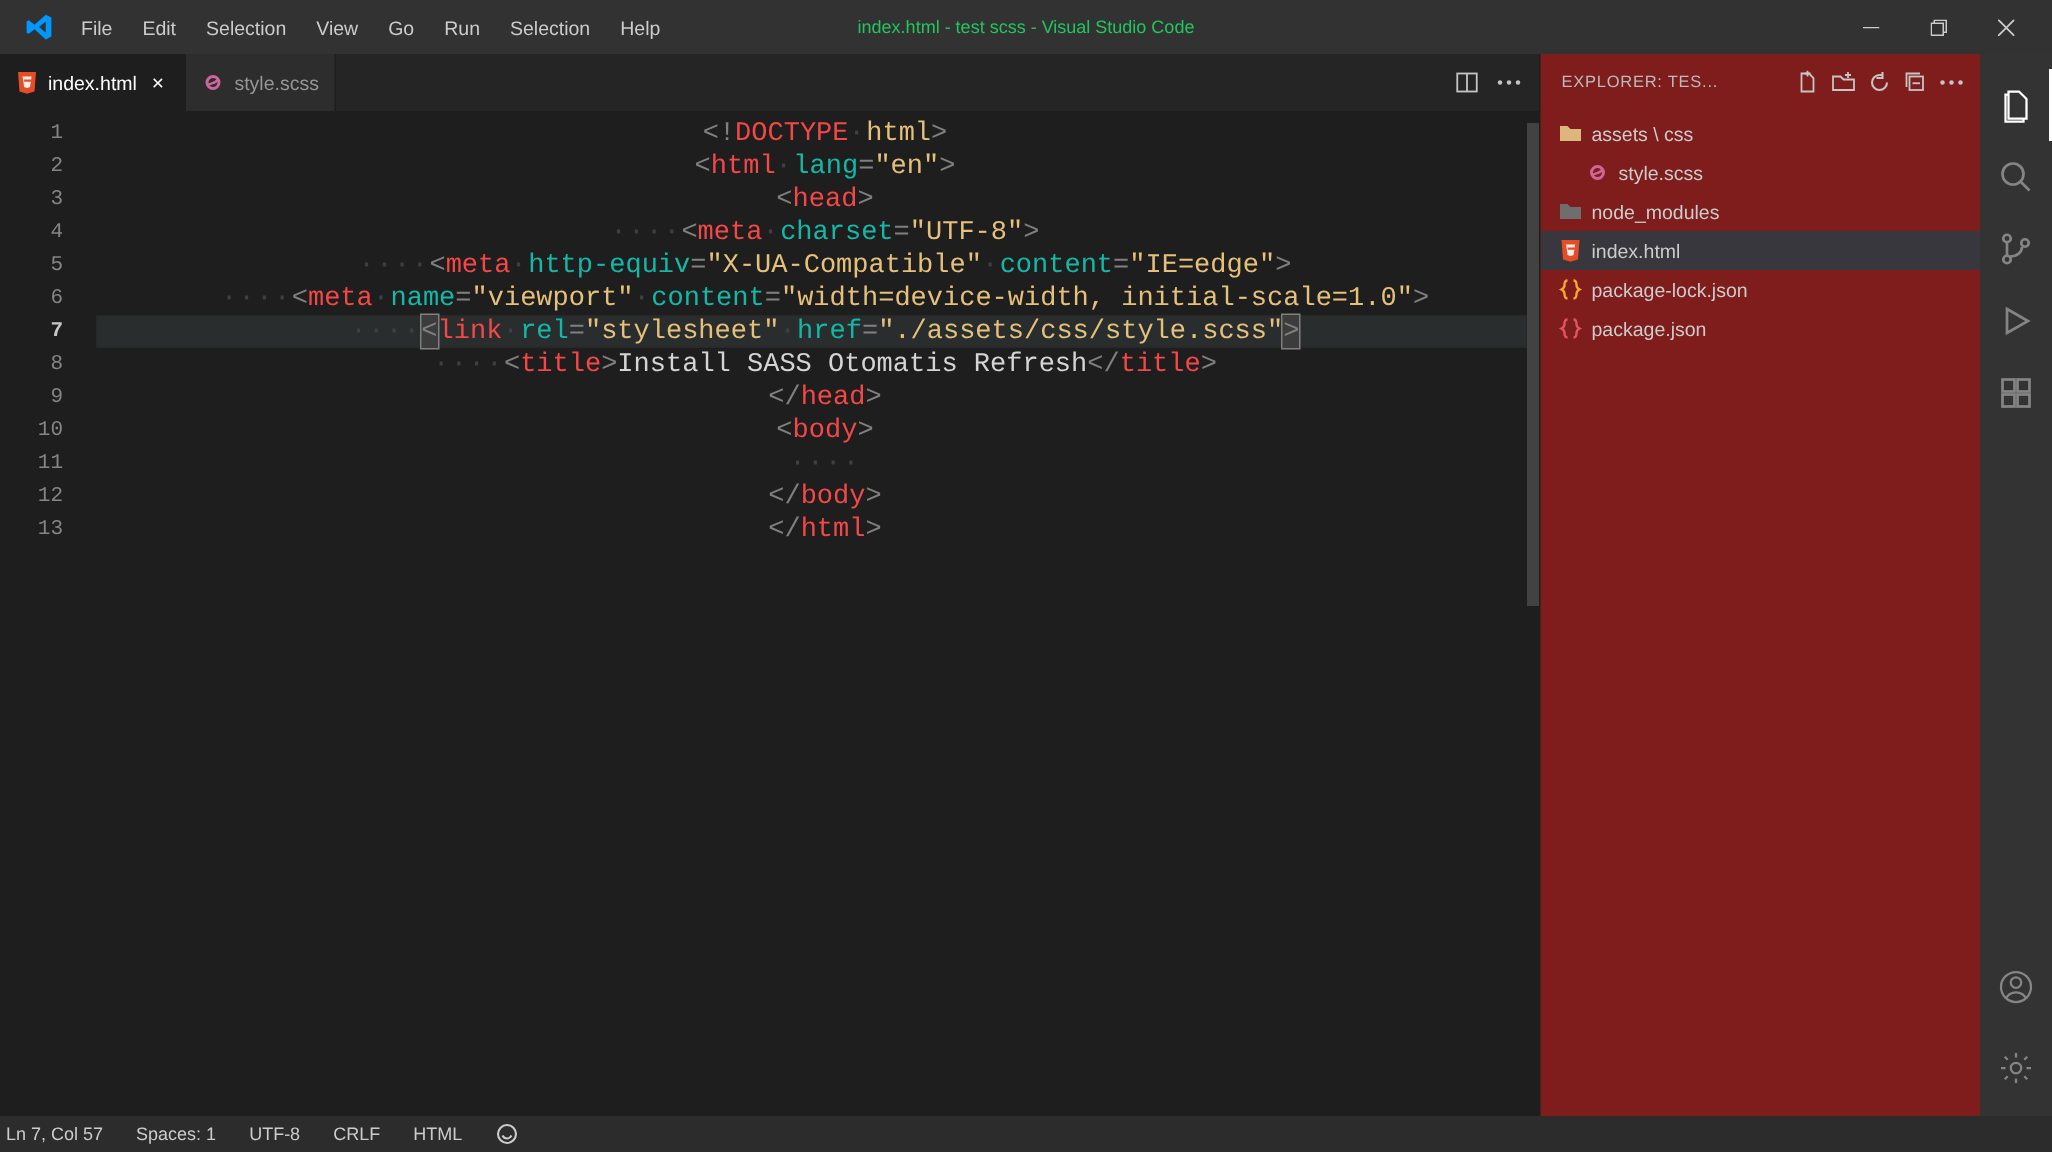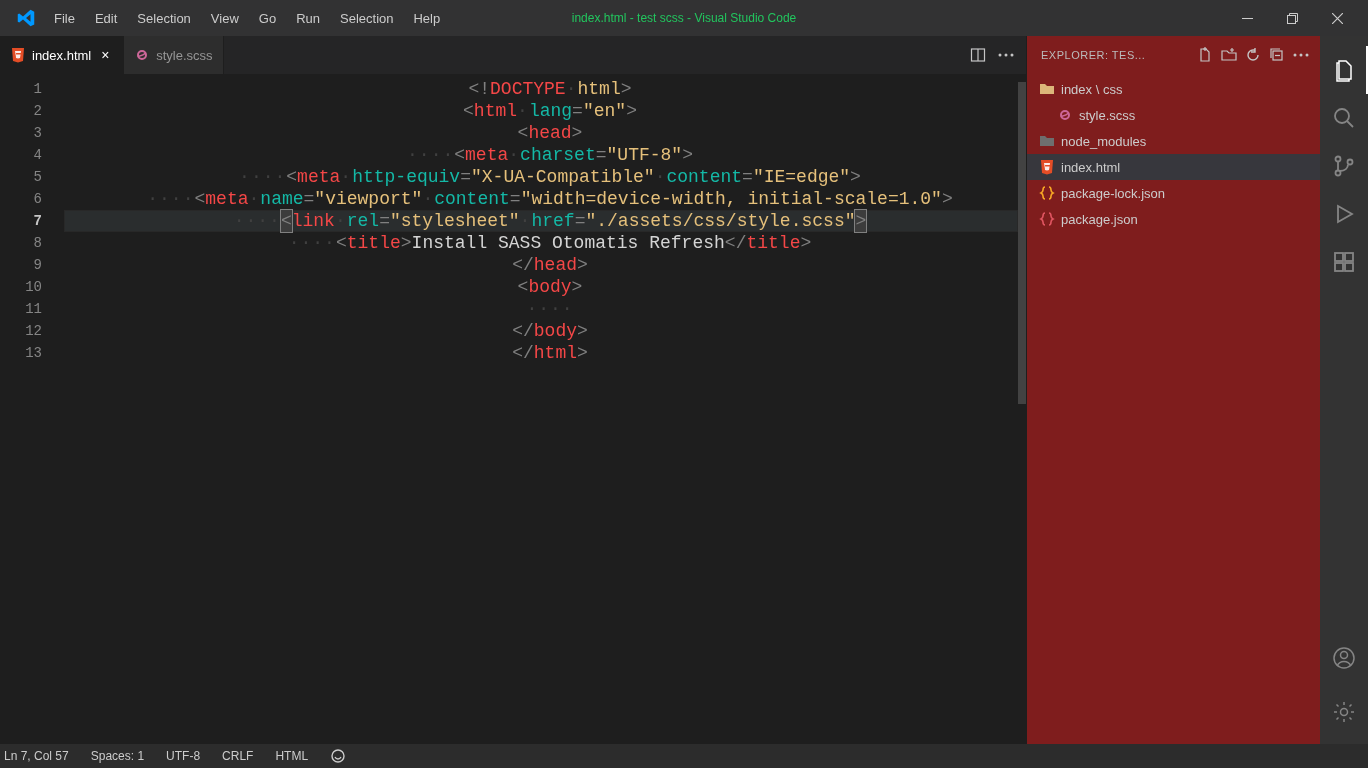--- a/index.html
+++ b/index.html
@@ -224,21 +224,21 @@
           </div>
       </div>
     </div>
     <div class="file-tree" id="filetree">
         <div class="tree-item">
           <span class="file-ico">
             <svg width="16" height="16" fill="#dcb67a">
               <path d="M1 3h5l2 2h7v8H1z"></path>
             </svg>
           </span>
-          <span>index \ css</span>
+          <span>assets \ css</span>
         </div>
         <div class="tree-item indent">
           <span class="file-ico">
             <svg width="16" height="16">
               <circle cx="8" cy="8" r="4" fill="none" stroke="#cd6799" stroke-width="2"></circle>
               <path d="M4 10c2-2 6-1 7-4" stroke="#cd6799" fill="none" stroke-width="1.6"></path>
             </svg>
           </span>
           <span>style.scss</span>
         </div>

